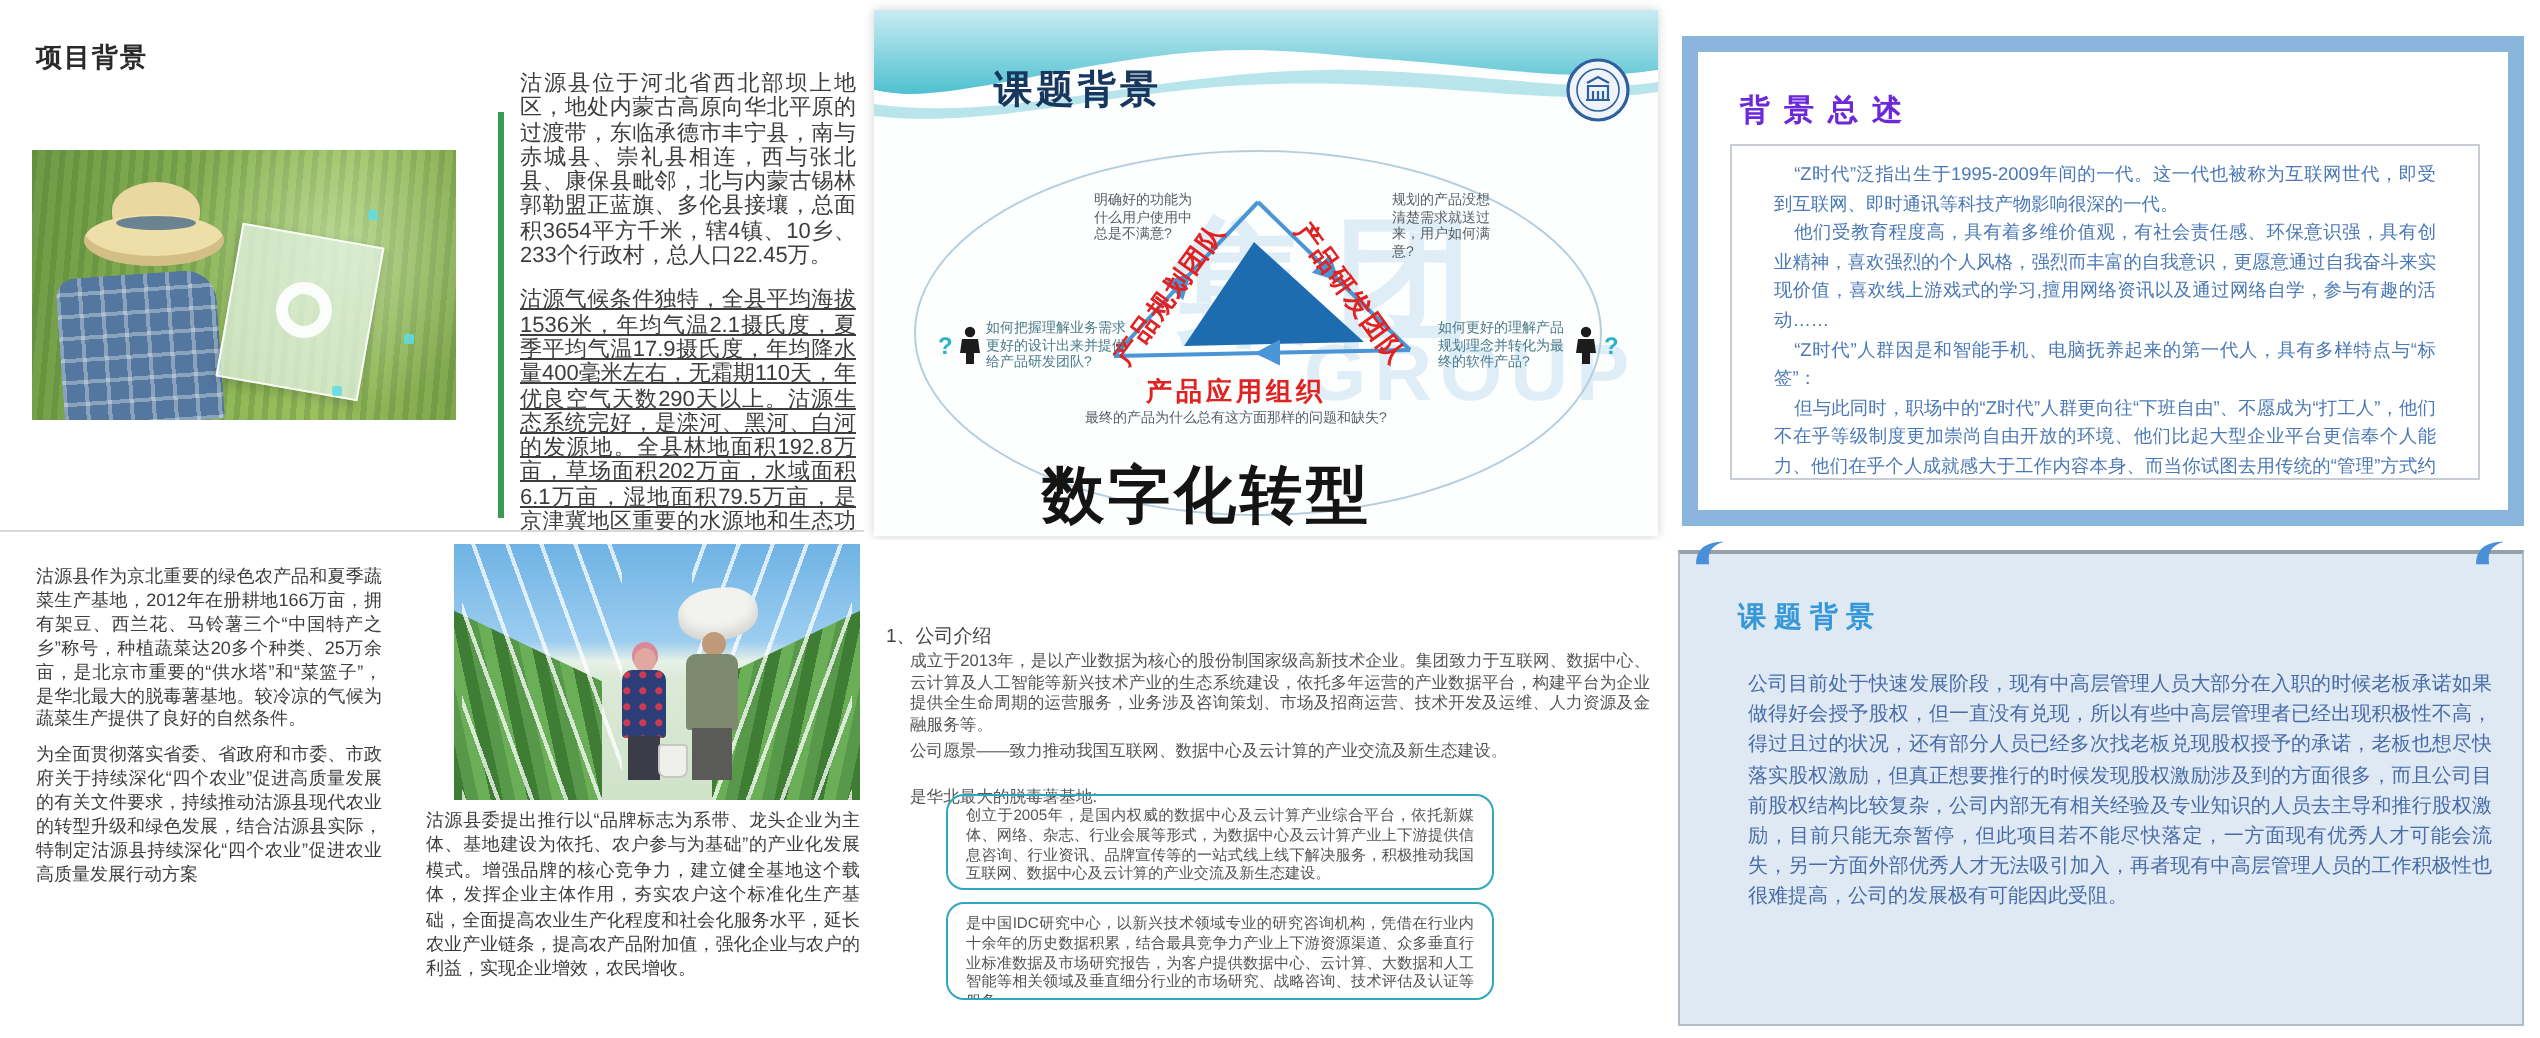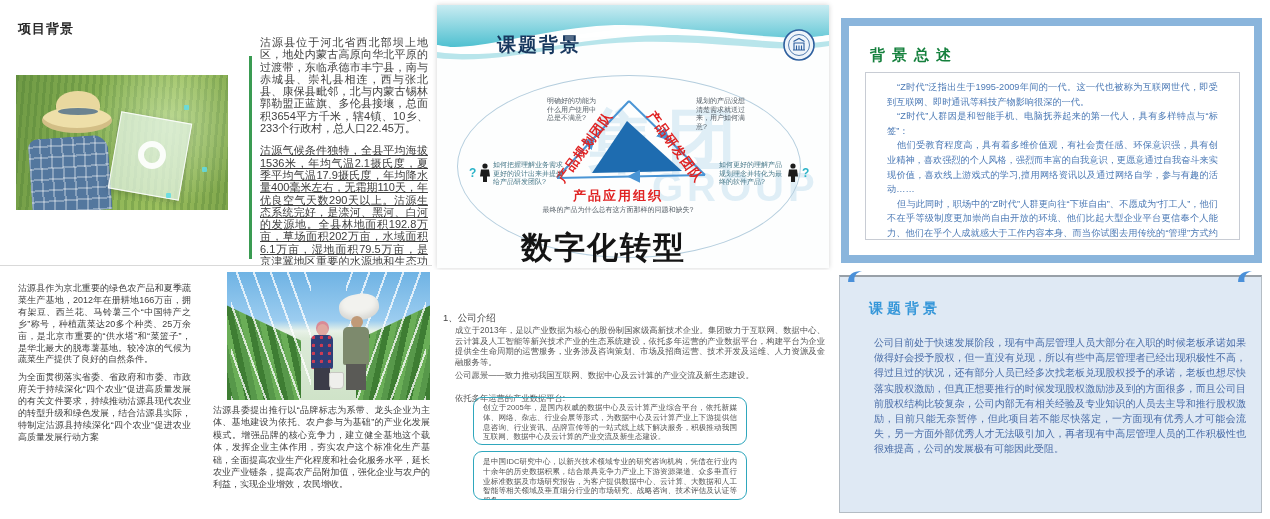--- a/index.html
+++ b/index.html
@@ -91,21 +91,21 @@
   .doc-body { left:22px; top:55px; width:370px; font-size:8.3px; line-height:10.6px; color:#555; text-align:justify; }
   .doc-body .vision { margin-top:3px; }
   .doc-body .brands { margin-top:12px; }
   .doc-box { left:40px; width:274px; border:1.5px solid #2fa7bd; border-radius:9px; padding:5px 9px;
     font-size:7.6px; line-height:9.8px; color:#555; text-align:justify; overflow:hidden; }
   .doc-box1 { top:127px; height:48px; }
   .doc-box2 { top:181px; height:49px; }
 
   
   .panel-top { left:841px; top:18px; width:421px; height:245px; background:#fff; border:8px solid #8ab5dc; }
-  .pt-title { left:21px; top:20px; font-size:15px; font-weight:bold; color:#15803d; letter-spacing:7px; }
+  .pt-title { left:21px; top:20px; font-size:15px; font-weight:bold; color:#6d28d9; letter-spacing:7px; }
   .pt-box { left:16px; top:46px; width:375px; height:168px; border:1px solid #c8ccd4; padding:7px 21px;
     font-size:9.2px; line-height:14.6px; color:#4b79b5; text-align:justify; overflow:hidden; }
   .pt-box p { text-indent:1.1em; }
 
   
   .panel-bottom { left:839px; top:275px; width:423px; height:238px; background:#dfe9f4;
     border:1px solid #b4bcc4; border-top:2px solid #98a0a8; }
   .bracket { width:17px; height:13px; }
   .bracket-left { left:7px; top:-7px; }
   .bracket-right { right:7px; top:-7px; }
@@ -232,32 +232,32 @@
     </div>
 
     <div class="abs slide-caption">数字化转型</div>
   </section>
 
   <section class="abs doc">
     <div class="abs doc-s1">1、公司介绍</div>
     <div class="abs doc-body">
       <p>成立于2013年，是以产业数据为核心的股份制国家级高新技术企业。集团致力于互联网、数据中心、云计算及人工智能等新兴技术产业的生态系统建设，依托多年运营的产业数据平台，构建平台为企业提供全生命周期的运营服务，业务涉及咨询策划、市场及招商运营、技术开发及运维、人力资源及金融服务等。</p>
       <p class="vision">公司愿景——致力推动我国互联网、数据中心及云计算的产业交流及新生态建设。</p>
-      <p class="brands">依托多年运营的产业数据平台:</p>
+      <p class="brands">是华北最大的脱毒薯基地:</p>
     </div>
     <div class="abs doc-box doc-box1">创立于2005年，是国内权威的数据中心及云计算产业综合平台，依托新媒体、网络、杂志、行业会展等形式，为数据中心及云计算产业上下游提供信息咨询、行业资讯、品牌宣传等的一站式线上线下解决服务，积极推动我国互联网、数据中心及云计算的产业交流及新生态建设。</div>
     <div class="abs doc-box doc-box2">是中国IDC研究中心，以新兴技术领域专业的研究咨询机构，凭借在行业内十余年的历史数据积累，结合最具竞争力产业上下游资源渠道、众多垂直行业标准数据及市场研究报告，为客户提供数据中心、云计算、大数据和人工智能等相关领域及垂直细分行业的市场研究、战略咨询、技术评估及认证等服务。</div>
   </section>
 
   <section class="abs panel-top">
     <div class="abs pt-title">背景总述</div>
     <div class="abs pt-box">
       <p>“Z时代”泛指出生于1995-2009年间的一代。这一代也被称为互联网世代，即受到互联网、即时通讯等科技产物影响很深的一代。</p>
+      <p>他们受教育程度高，具有着多维价值观，有社会责任感、环保意识强，具有创业精神，喜欢强烈的个人风格，强烈而丰富的自我意识，更愿意通过自我奋斗来实现价值，喜欢线上游戏式的学习,擅用网络资讯以及通过网络自学，参与有趣的活动……</p>
       <p>“Z时代”人群因是和智能手机、电脑抚养起来的第一代人，具有多样特点与“标签”：</p>
-      <p>他们受教育程度高，具有着多维价值观，有社会责任感、环保意识强，具有创业精神，喜欢强烈的个人风格，强烈而丰富的自我意识，更愿意通过自我奋斗来实现价值，喜欢线上游戏式的学习,擅用网络资讯以及通过网络自学，参与有趣的活动……</p>
       <p>但与此同时，职场中的“Z时代”人群更向往“下班自由”、不愿成为“打工人”，他们不在乎等级制度更加崇尚自由开放的环境、他们比起大型企业平台更信奉个人能力、他们在乎个人成就感大于工作内容本身、而当你试图去用传统的“管理”方式约束他们时，他们会“吐槽”、会“玻璃心”、会“抑郁症”、会“摆烂”，甚至00后在职场中的“奇葩”段子已经成为了大家茶余饭后的谈资……</p>
     </div>
   </section>
 
   <section class="abs panel-bottom">
     <svg class="abs bracket bracket-left" viewBox="0 0 18 14">
       <path d="M1,13 C1,5 6,1 16,1 C9,3 7,7 8,13 Z" fill="#4a90d9"></path>
     </svg>
     <svg class="abs bracket bracket-right" viewBox="0 0 18 14">
       <path d="M1,13 C1,5 6,1 16,1 C9,3 7,7 8,13 Z" fill="#4a90d9"></path>

